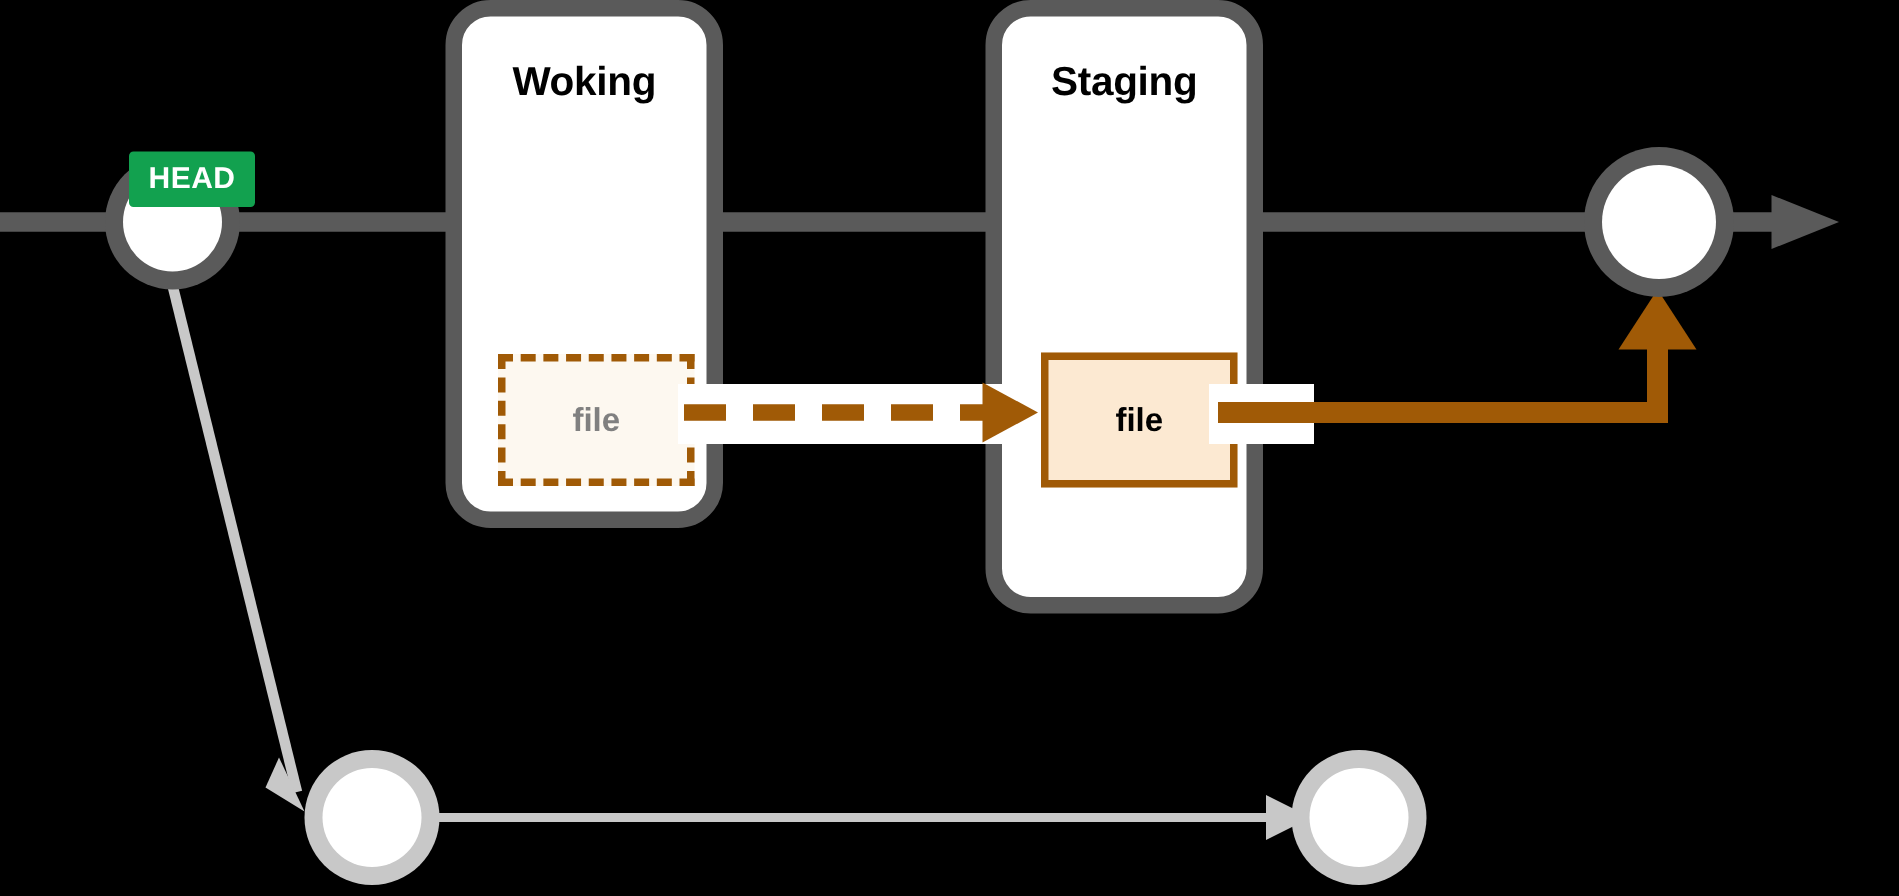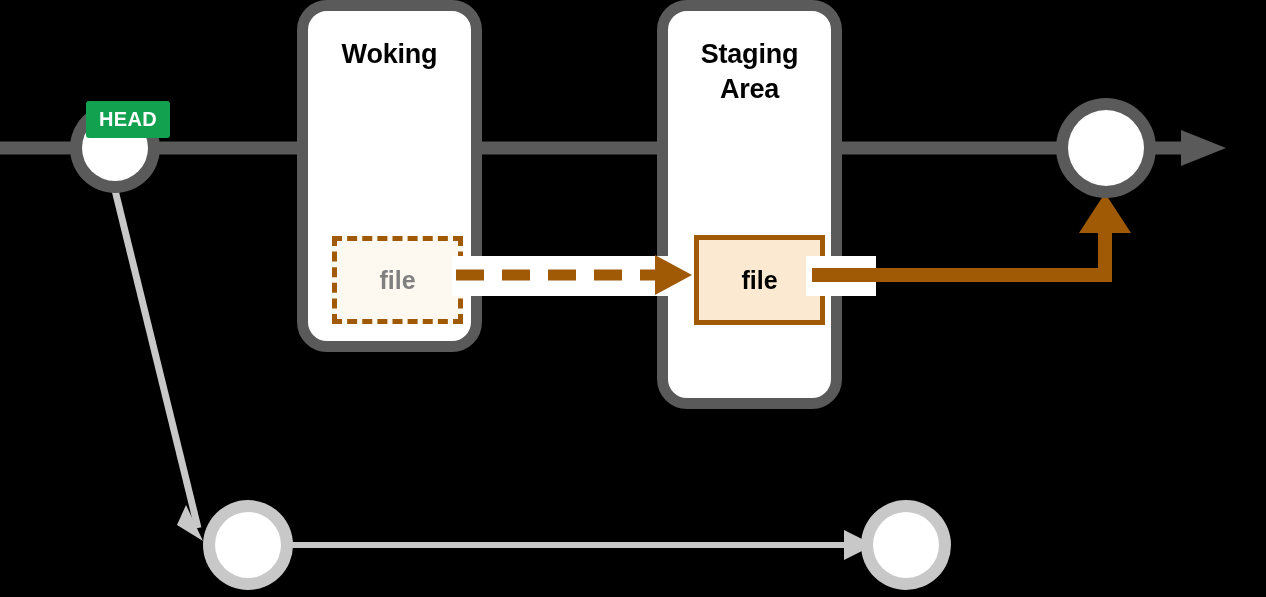--- a/index.html
+++ b/index.html
@@ -42,21 +42,21 @@
     color: #000000;
     line-height: 35px;
     letter-spacing: -0.2px;
   }
   .file-box {
     position: absolute;
     box-sizing: border-box;
     display: flex;
     align-items: center;
     justify-content: center;
-    font-size: 25px;
+    font-size: 22px;
     font-weight: bold;
   }
   .file-box.dashed {
     background: #fdf8f0;
     border: 5px dashed #a05a06;
     color: #808080;
   }
   .file-box.solid {
     background: #fce9d2;
     border: 5px solid #a05a06;
@@ -111,21 +111,20 @@
   <div class="panel" style="left:297px; top:0px; width:185px; height:352px;">
     <div class="panel-title">
       <div>Woking</div>
     </div>
     <div class="file-box dashed" style="left:24px; top:225px; width:131px; height:88px;">file</div>
   </div>
 
   <div class="panel" style="left:657px; top:0px; width:185px; height:409px;">
     <div class="panel-title">
       <div>Staging</div>
-      <div>Area</div>
     </div>
     <div class="file-box solid" style="left:26px; top:224px; width:131px; height:90px;">file</div>
   </div>
 
   <svg class="svg-layer" viewBox="0 0 1266 597" xmlns="http://www.w3.org/2000/svg">
 
     <rect x="452" y="256" width="240" height="40" fill="#ffffff"></rect>
 
     <g>
       <line x1="456" y1="275" x2="662" y2="275" stroke="#a05a06" stroke-width="11" stroke-dasharray="28 18"></line>

